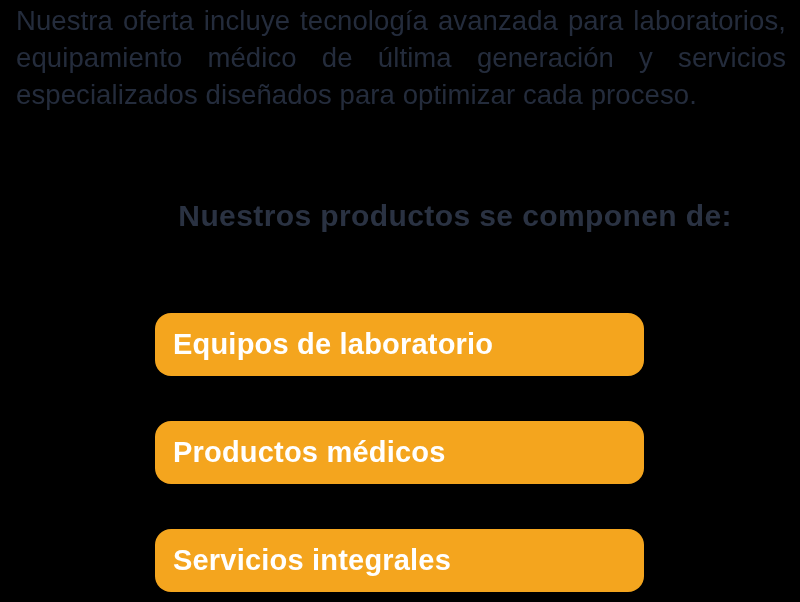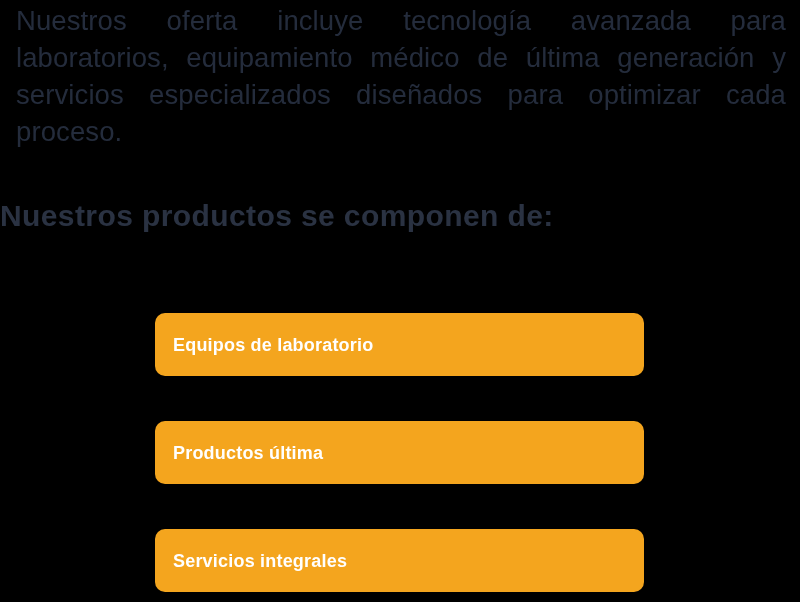--- a/index.html
+++ b/index.html
@@ -47,45 +47,45 @@
     top: 194px;
     width: 732px;
     margin: 0;
     padding: 0;
     color: #2a3242;
     font-family: "Liberation Sans", sans-serif;
     font-size: 30px;
     font-weight: 700;
     line-height: 44px;
     letter-spacing: 0.4px;
-    text-align: left;
+    text-align: right;
   }
 
   
   .button-stack {
     position: absolute;
     left: 155px;
     top: 313px;
     width: 489px;
   }
 
   .product-button {
     box-sizing: border-box;
     display: flex;
     align-items: center;
     width: 489px;
     height: 63px;
     margin-bottom: 45px;
     padding: 0 18px;
     background: #f4a51e;
     border: none;
-    border-radius: 10px;
+    border-radius: 16px;
     color: #ffffff;
     font-family: "Liberation Sans", sans-serif;
-    font-size: 18px;
+    font-size: 29px;
     font-weight: 700;
     letter-spacing: 0.2px;
     text-align: left;
     cursor: pointer;
     -webkit-font-smoothing: antialiased;
   }
 
   .product-button:last-child {
     margin-bottom: 12px;
   }
@@ -94,32 +94,32 @@
     display: block;
     white-space: nowrap;
     line-height: 1;
   }
 </style>
 </head>
 <body>
 
 <div class="slide">
 
-  <p class="intro-paragraph">Nuestros oferta incluye tecnología avanzada para laboratorios, equipamiento médico de última generación y servicios especializados diseñados para optimizar cada proceso.</p>
+  <p class="intro-paragraph">Nuestra oferta incluye tecnología avanzada para laboratorios, equipamiento médico de última generación y servicios especializados diseñados para optimizar cada proceso.</p>
 
   <h2 class="section-heading">Nuestros productos se componen de:</h2>
 
   <div class="button-stack">
 
     <button class="product-button">
       <span class="product-button-label">Equipos de laboratorio</span>
     </button>
 
     <button class="product-button">
-      <span class="product-button-label">Productos última</span>
+      <span class="product-button-label">Productos médicos</span>
     </button>
 
     <button class="product-button">
       <span class="product-button-label">Servicios integrales</span>
     </button>
 
   </div>
 
 </div>
 

